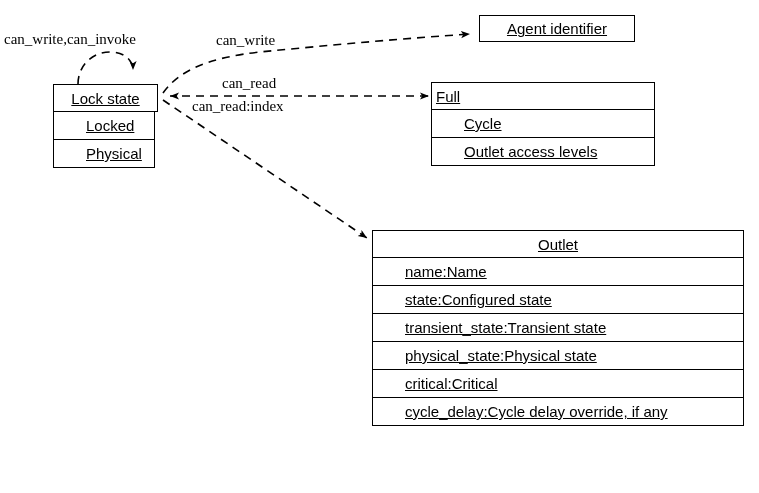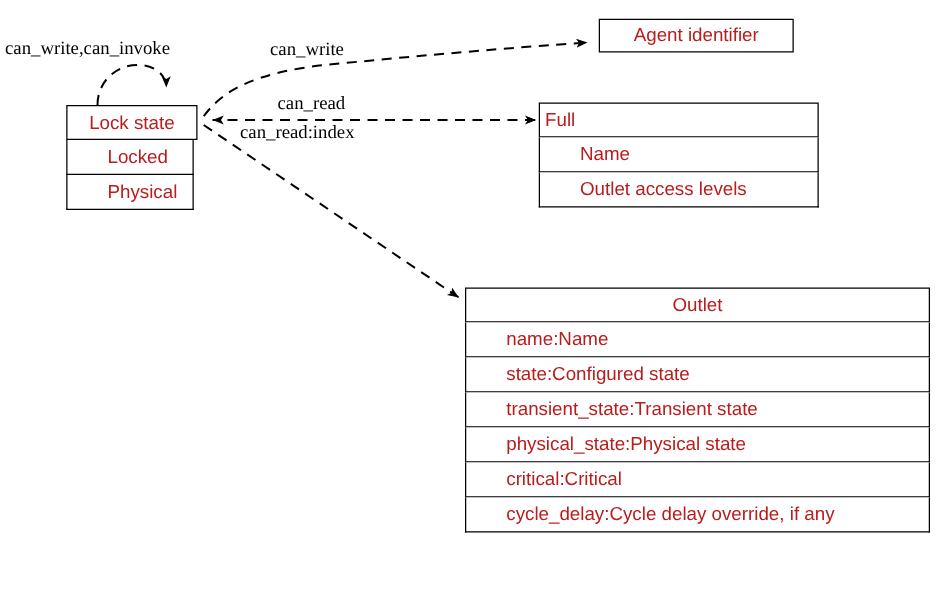--- a/index.html
+++ b/index.html
@@ -27,25 +27,26 @@
     position: absolute;
     box-sizing: border-box;
     background: #ffffff;
   }
   .cell {
     box-sizing: border-box;
     border: 1px solid #000000;
     background: #ffffff;
     font-family: "Liberation Sans", sans-serif;
     font-size: 15px;
-    color: #b91c1c;
+    color: #000000;
     line-height: 1;
     display: flex;
     align-items: center;
     white-space: nowrap;
+    text-decoration: underline;
   }
   .cell.head {
     justify-content: center;
   }
   .cell.field {
     justify-content: flex-start;
     padding-left: 4px;
   }
   .cell + .cell {
     border-top: none;
@@ -111,21 +112,21 @@
     <div class="cell field">Locked</div>
     <div class="cell field">Physical</div>
   </div>
 
   <div class="node" id="node-agent-identifier">
     <div class="cell head">Agent identifier</div>
   </div>
 
   <div class="node" id="node-outlet-access-permissions">
     <div class="cell field">Full</div>
-    <div class="cell field">Name</div>
+    <div class="cell field">Cycle</div>
     <div class="cell field">Outlet access levels</div>
   </div>
 
   <div class="node" id="node-outlet">
     <div class="cell head">Outlet</div>
     <div class="cell field">name:Name</div>
     <div class="cell field">state:Configured state</div>
     <div class="cell field">transient_state:Transient state</div>
     <div class="cell field">physical_state:Physical state</div>
     <div class="cell field">critical:Critical</div>

